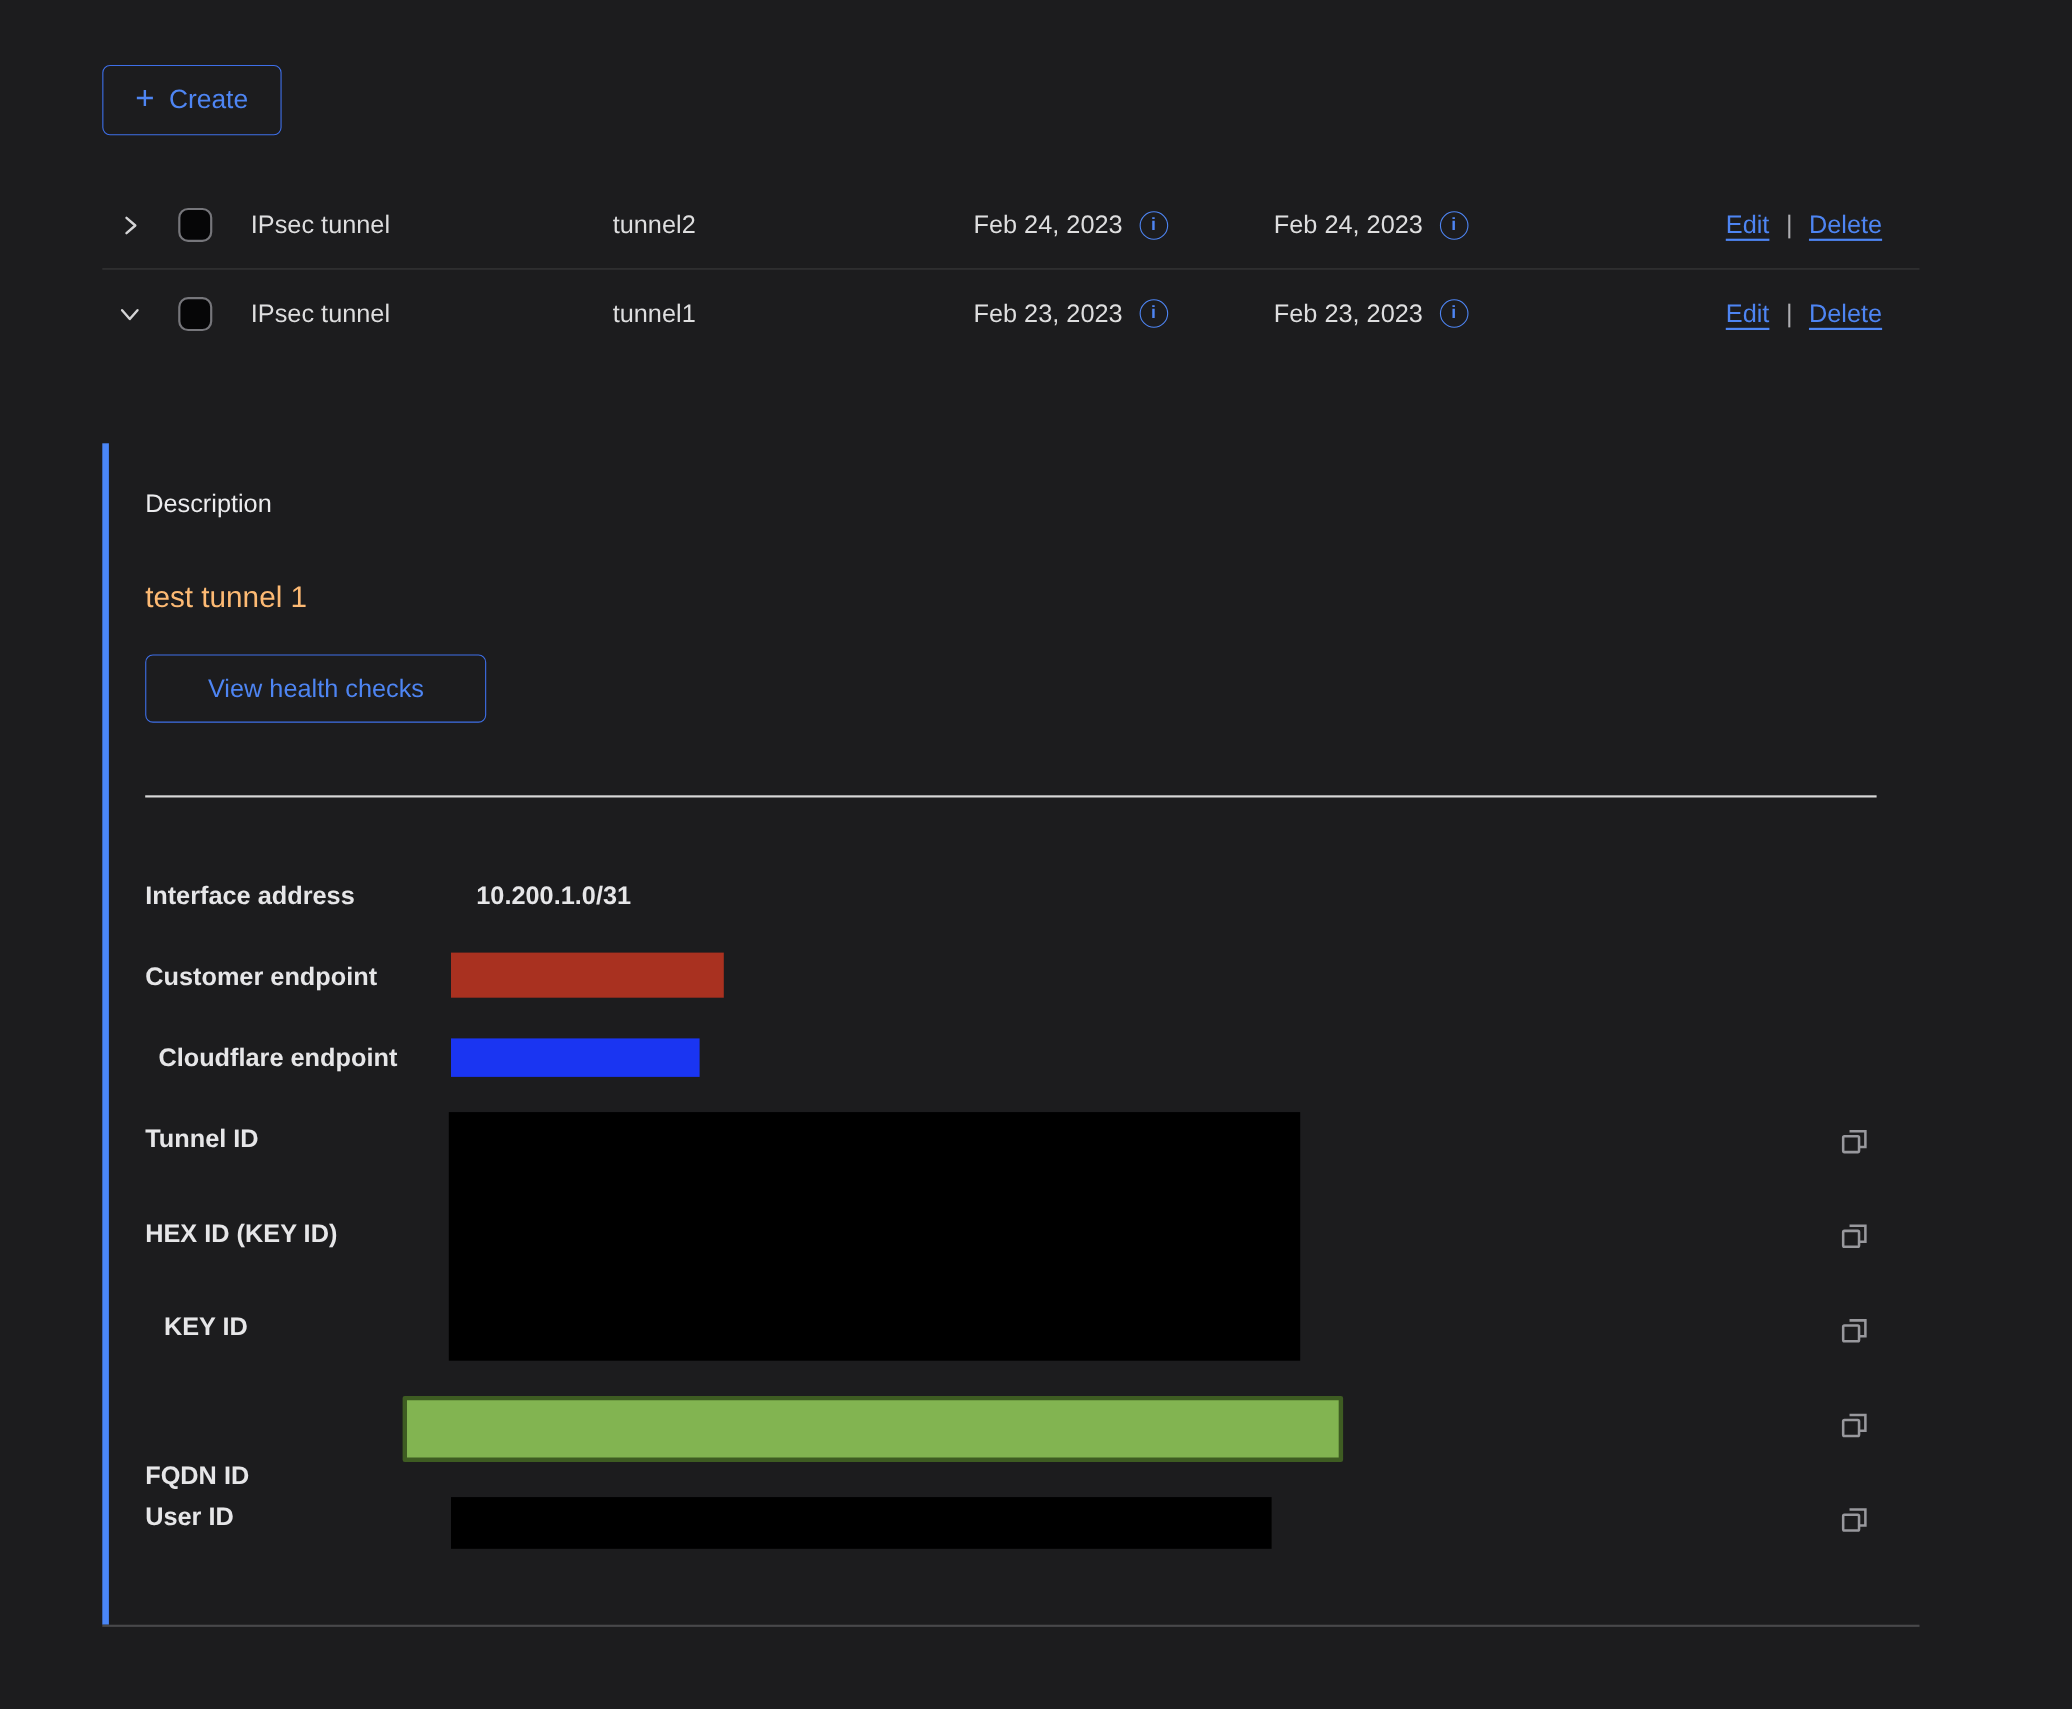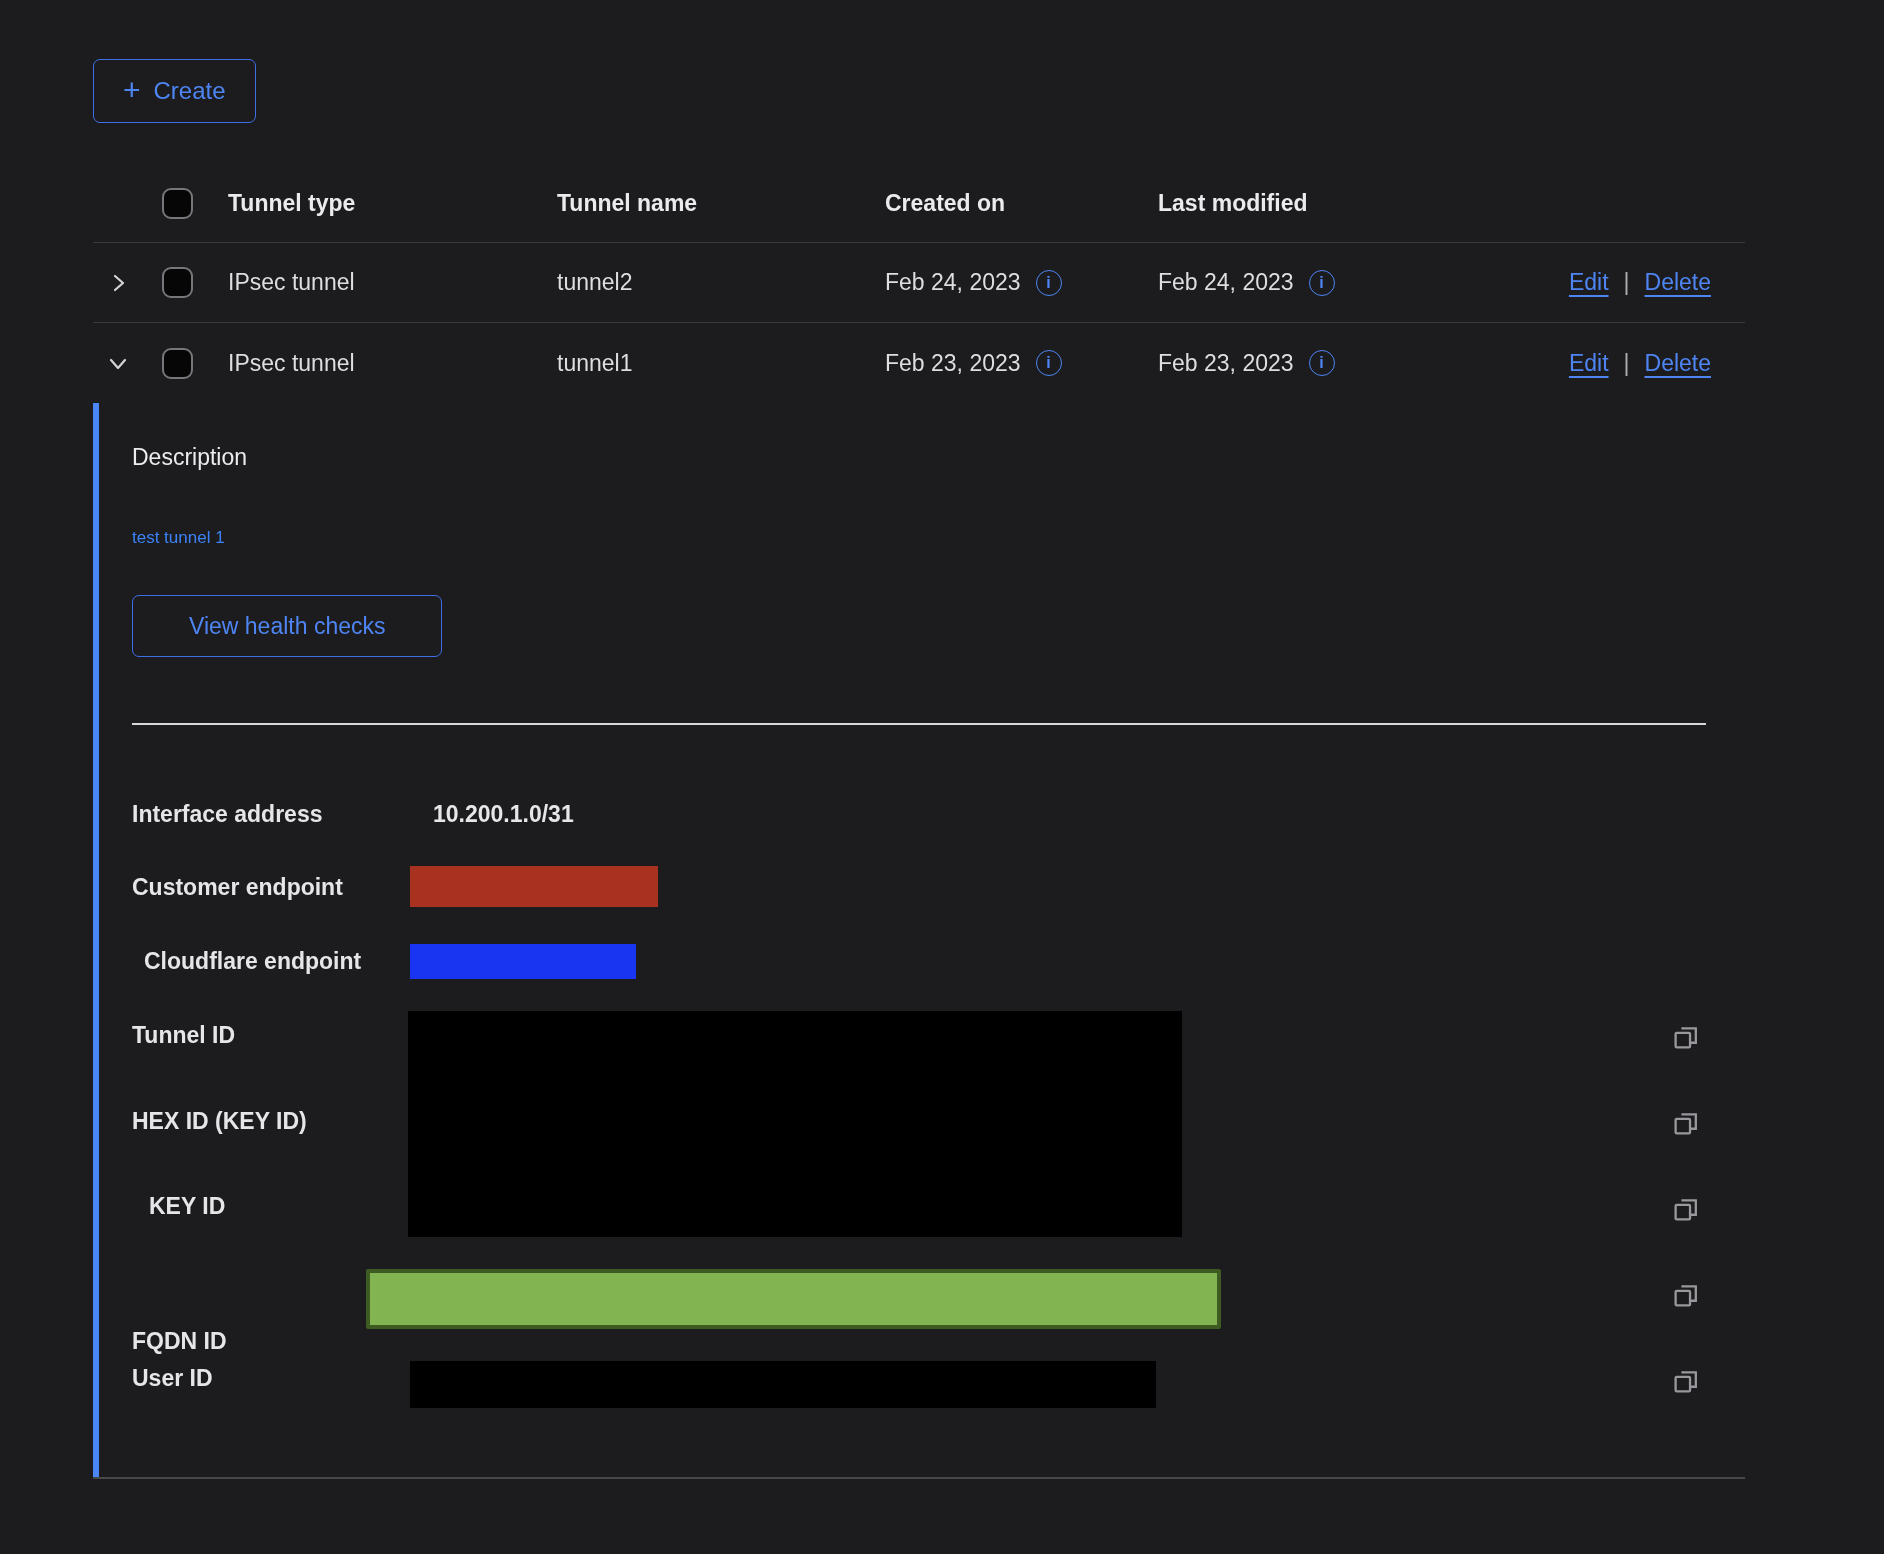--- a/index.html
+++ b/index.html
@@ -98,21 +98,21 @@
   }
   .panel-bottom-divider {
     position: absolute;
     left: 93px; top: 1477px;
     width: 1652px; height: 2px;
     background: #48484a;
   }
 
   .abs { position: absolute; }
   .label-text { font-size: 23px; color: #e6e6e8; font-weight: bold; }
-  .muted-text { font-size: 17px; color: #3b82f6; }
+  .muted-text { font-size: 27px; color: #fdba74; }
 
   .health-btn {
     position: absolute;
     left: 132px; top: 595px;
     height: 62px;
     padding: 0 56px;
     background: transparent;
     border: 1.5px solid #3e6fe8;
     border-radius: 7px;
     color: #4e85f3;
@@ -142,31 +142,20 @@
 
 <div class="page">
 
   <button class="create-btn">
     <span class="plus">+</span>
     <span>Create</span>
   </button>
 
   <div class="table">
 
-    <div class="trow header">
-      <div class="col-exp"></div>
-      <div class="col-chk">
-        <span class="checkbox"></span>
-      </div>
-      <div class="col-type">Tunnel type</div>
-      <div class="col-name">Tunnel name</div>
-      <div class="col-created">Created on</div>
-      <div class="col-modified">Last modified</div>
-      <div class="col-actions"></div>
-    </div>
 
     <div class="trow body-row">
       <div class="col-exp">
         <span class="chev">
           <svg width="24" height="24" viewBox="0 0 24 24" fill="none" stroke="#d4d4d6" stroke-width="2.2" stroke-linecap="round" stroke-linejoin="round">
               <polyline points="9 5 17 12 9 19"></polyline>
             </svg>
         </span>
       </div>
       <div class="col-chk">

